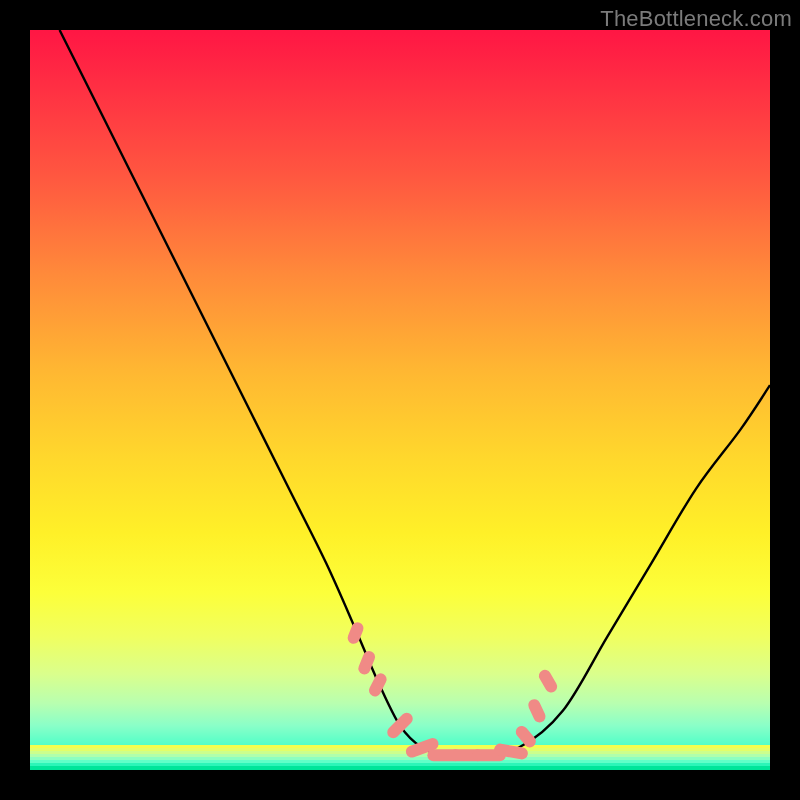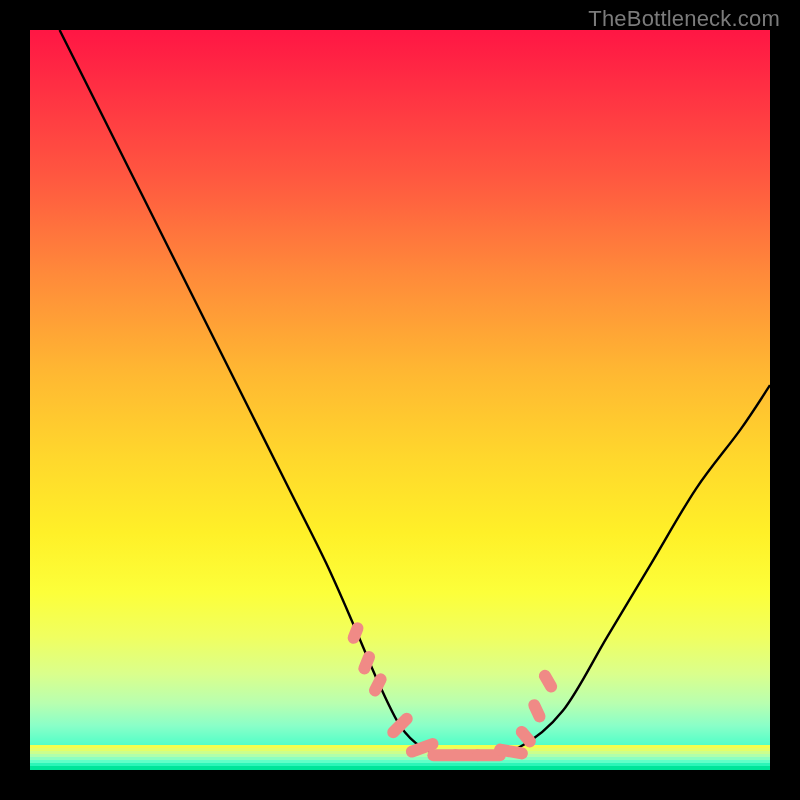--- a/index.html
+++ b/index.html
@@ -29,21 +29,21 @@
       #f0ff60 82%,
       #daff8c 87%,
       #b8ffb0 91%,
       #8affc8 94%,
       #4affc8 97%,
       #00e59a 100%);
   }
   .watermark {
     position: absolute;
     top: 6px;
-    right: 20px;
+    right: 8px;
     color: #7b7b7b;
     font-size: 22px;
     font-weight: 500;
     letter-spacing: 0.2px;
     user-select: none;
     text-align: center;
   }
   svg.curve {
     position: absolute;
     left: 0;

